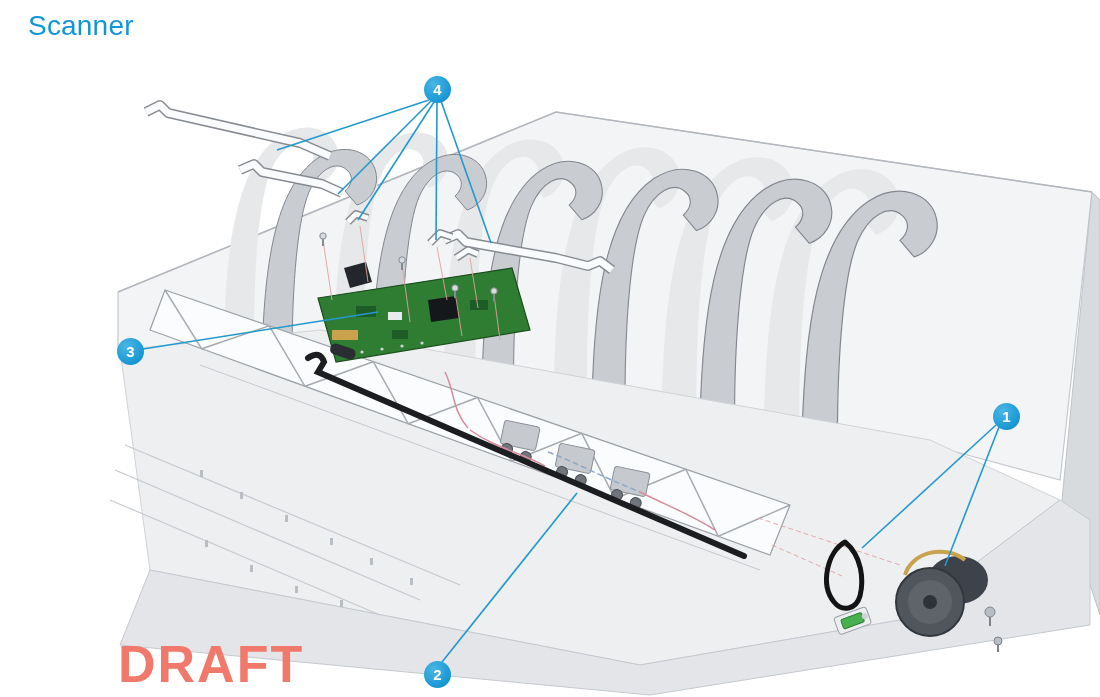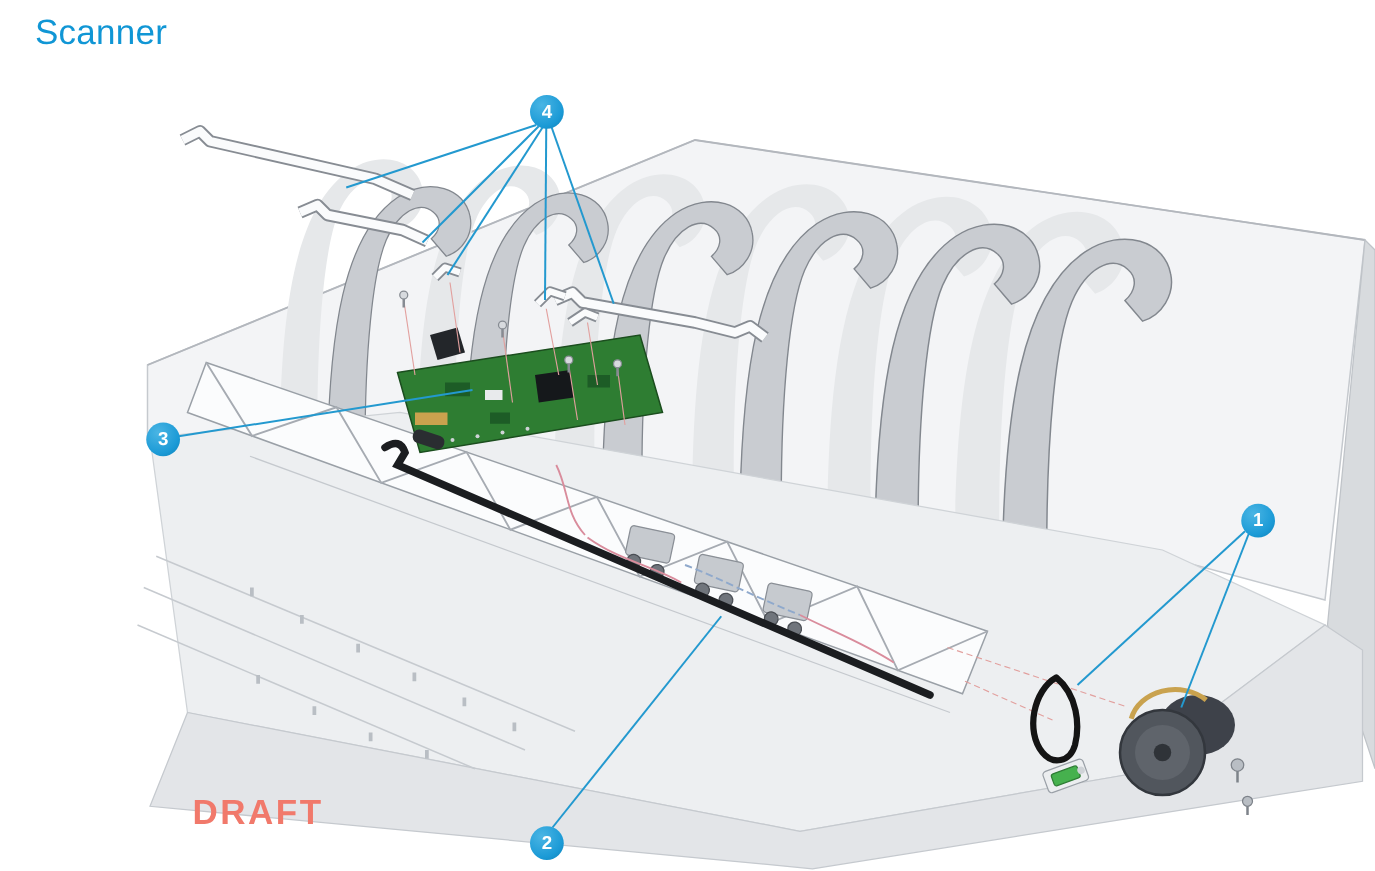--- a/index.html
+++ b/index.html
@@ -11,23 +11,22 @@
     font-family:"Liberation Sans", sans-serif;
   }
   .art{position:absolute;left:0;top:0;width:1100px;height:697px;}
   .title{
     position:absolute;left:28px;top:10px;margin:0;
     font-size:28px;font-weight:400;color:var(--accent,#1096d5);
     letter-spacing:0.2px;
   }
   .watermark{
     position:absolute;left:118px;top:634px;
-    font-size:28px;font-weight:700;letter-spacing:2px;
+    font-size:52px;font-weight:700;letter-spacing:2px;
     color:var(--draft,#f1796b);
-    margin-left:36px;
   }
   .callout{
     position:absolute;width:27px;height:27px;border-radius:50%;
     background:radial-gradient(circle at 35% 30%, #4ab5e4, var(--callout,#1b9ad6) 65%, #0d7fb5);
     color:#ffffff;font-size:15px;font-weight:700;
     display:flex;align-items:center;justify-content:center;
     user-select:none;
   }
   .callout--1{left:993px;top:403px;}
   .callout--2{left:424px;top:661px;}

